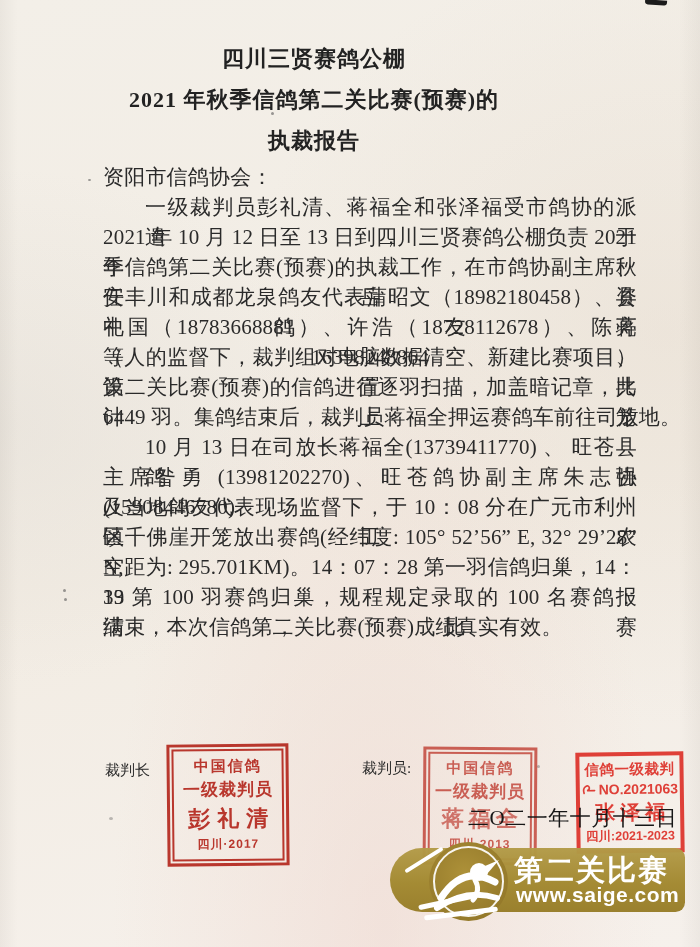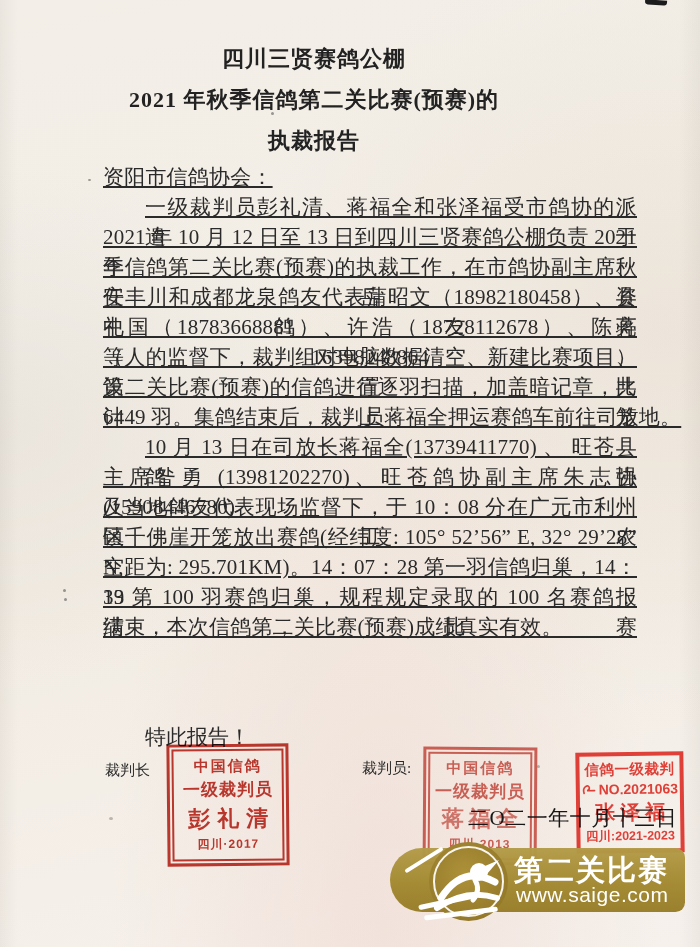--- a/index.html
+++ b/index.html
@@ -20,21 +20,21 @@
   
   .title-block{
     position:absolute;top:38px;left:0;width:628px;
     text-align:center;font-weight:bold;
     font-size:22px;line-height:41px;letter-spacing:1px;color:#222;
   }
   
   .body-block{
     position:absolute;top:162px;left:103px;width:534px;
     font-size:21px;line-height:30px;color:#2a2a2a;
-    letter-spacing:0.2px;white-space:nowrap;text-decoration:underline;
+    letter-spacing:0.2px;white-space:nowrap;
   }
   .body-block .ln{height:30px;overflow:visible;}
   .body-block .jl{text-align:justify;text-align-last:justify;white-space:normal;}
   .indent{padding-left:42px;}
   .closing{position:absolute;top:723px;left:145px;font-size:21px;color:#2a2a2a;}
   
   .sig-label{position:absolute;font-size:15px;color:#2a2a2a;z-index:2;}
   .sig-chief{top:761px;left:105px;}
   .sig-judge{top:759px;left:362px;text-align:right;}
   .sig-date{position:absolute;top:804px;left:468px;font-size:21px;
@@ -64,21 +64,21 @@
   .wm{position:absolute;z-index:10;}
   .wm-banner{top:848px;left:390px;width:295px;height:64px;
     border-radius:34px 10px 10px 34px;
     background:linear-gradient(180deg,#b39b48 0%,#a2882f 55%,#977d28 100%);
     opacity:0.97;}
   .wm-circle{top:842px;left:429px;width:79px;height:79px;border-radius:50%;
     background:radial-gradient(circle at 45% 40%,#ad9139,#94792a 75%);}
   .wm-circle::after{content:"";position:absolute;inset:4px;border:2px solid rgba(255,255,255,0.92);border-radius:50%;}
   .wm-text{top:851px;left:514px;font-size:29px;font-weight:bold;color:#fff;
     letter-spacing:2px;font-family:"Liberation Sans","DejaVu Sans",sans-serif;white-space:nowrap;}
-  .wm-url{top:883px;left:516px;font-size:21px;font-weight:normal;color:#fff;
+  .wm-url{top:883px;left:516px;font-size:21px;font-weight:bold;color:#fff;
     letter-spacing:0.5px;font-family:"Liberation Sans","DejaVu Sans",sans-serif;white-space:nowrap;}
   .wm-bar{position:absolute;background:#fff;border-radius:3px;z-index:11;}
   .bar1{top:858px;left:402px;width:44px;height:4px;transform:rotate(-32deg);}
   .bar2{top:899px;left:418px;width:60px;height:5px;transform:rotate(-12deg);}
   .bar3{top:911px;left:424px;width:74px;height:5px;transform:rotate(-7deg);}
   .wm-pigeon{position:absolute;top:842px;left:429px;width:79px;height:79px;z-index:11;}
   
   .mark-top{position:absolute;top:0;left:645px;width:22px;height:5px;background:#1c1c1c;
     border-radius:0 0 3px 3px;transform:rotate(4deg);}
   .speck{position:absolute;background:#4a4a4a;border-radius:50%;opacity:0.55;}
@@ -120,21 +120,20 @@
     <div class="ln">6449 羽。集鸽结束后，裁判员蒋福全押运赛鸽车前往司放地。</div>
     <div class="ln jl indent">10 月 13 日在司放长蒋福全(13739411770) 、  旺苍县鸽协</div>
     <div class="ln jl">主席昝勇 (13981202270)、旺苍鸽协副主席朱志强(15908446780)</div>
     <div class="ln jl">及当地鸽友代表现场监督下，于 10：08 分在广元市利州区工农</div>
     <div class="ln jl">镇千佛崖开笼放出赛鸽(经纬度: 105° 52’56” E, 32° 29’28” N,</div>
     <div class="ln jl">空距为: 295.701KM)。14：07：28 第一羽信鸽归巢，14：19：</div>
     <div class="ln jl">33 第 100 羽赛鸽归巢，规程规定录取的 100 名赛鸽报满，比赛</div>
     <div class="ln">结束，本次信鸽第二关比赛(预赛)成绩真实有效。</div>
   </div>
 
-  <div class="closing">特此报告！</div>
 
   <div class="sig-label sig-chief">裁判长</div>
   <div class="sig-label sig-judge">裁判员:</div>
   <div class="sig-date">二O二一年十月十三日</div>
 
   <div class="stamp stamp-sq stamp1">
     <div class="inner">
       <div class="st-org">中国信鸽</div>
       <div class="st-rank">一级裁判员</div>
       <div class="st-name">彭礼清</div>

